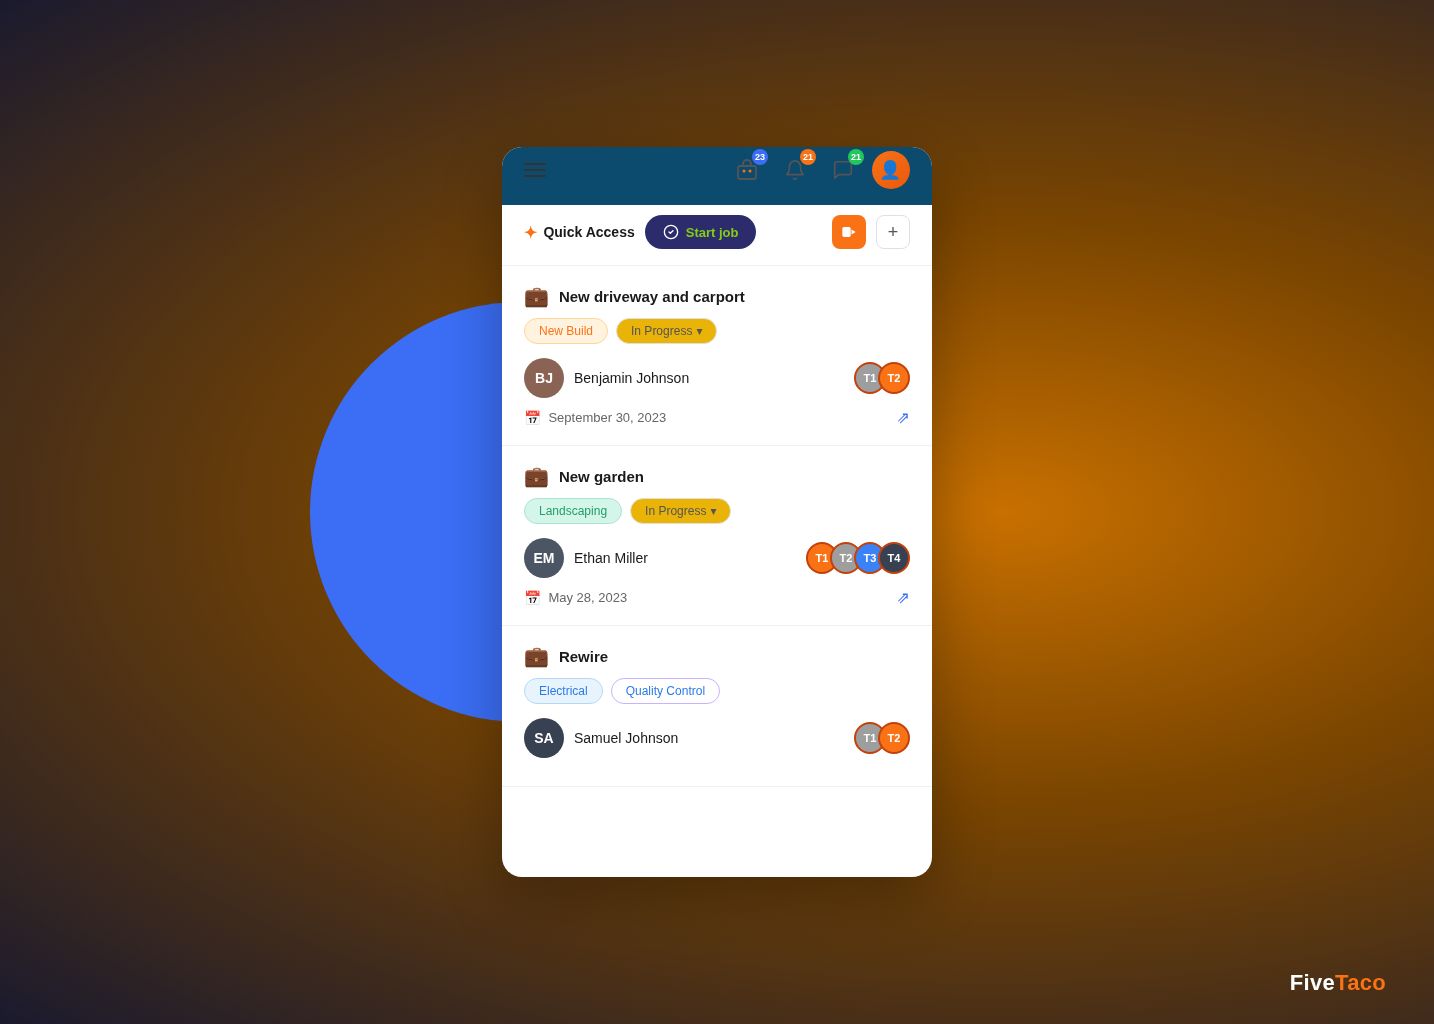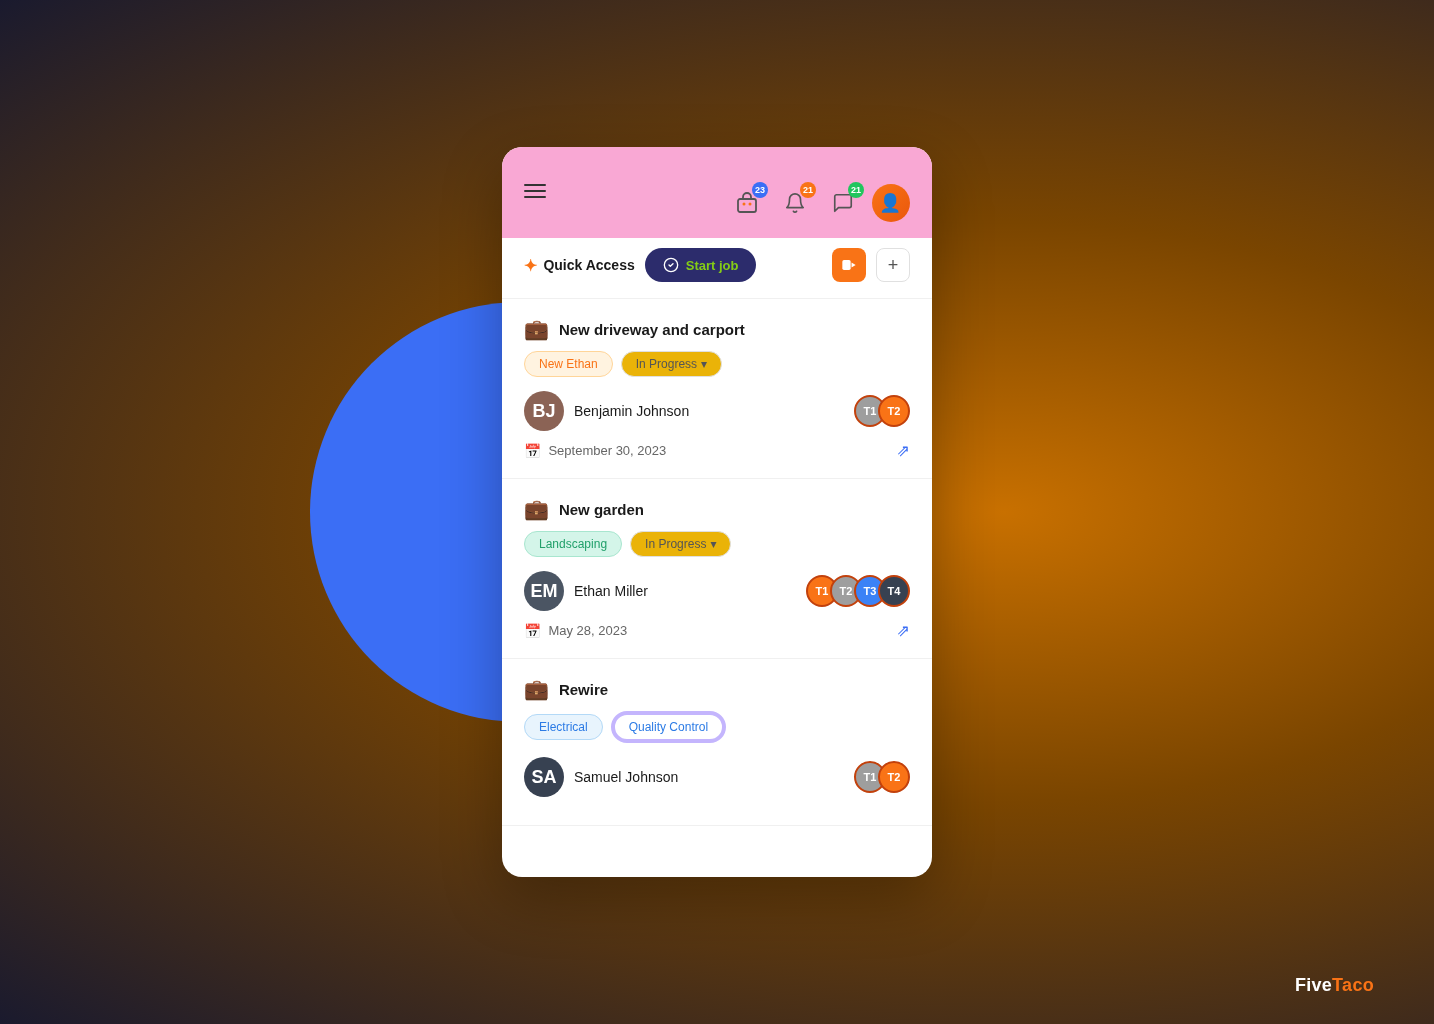--- a/index.html
+++ b/index.html
@@ -35,24 +35,24 @@
       background: #ffffff;
       border-radius: 20px;
       box-shadow: 0 20px 60px rgba(0,0,0,0.3);
       overflow: hidden;
       min-height: 730px;
     }
 
     
     .header {
       display: flex;
-      align-items: flex-start;
+      align-items: center;
       justify-content: space-between;
-      padding: 37px 22px 16px;
-      background: #f9a8d4;
+      padding: 4px 22px 16px;
+      background: #0c4a6e;
     }
 
     .hamburger-icon {
       display: flex;
       flex-direction: column;
       gap: 4px;
       cursor: pointer;
     }
     .hamburger-icon span {
       display: block;
@@ -238,21 +238,21 @@
 
     .tag-electrical {
       background: #e8f4fd;
       color: #2c7be5;
       border: 1px solid #b3d9f7;
     }
 
     .tag-qualitycontrol {
       background: #fff;
       color: #2c7be5;
-      border: 4px solid #c4b5fd;
+      border: 1px solid #c4b5fd;
     }
 
     .person-row {
       display: flex;
       align-items: center;
       justify-content: space-between;
       margin-bottom: 10px;
     }
 
     .person-info {
@@ -271,21 +271,21 @@
       align-items: center;
       justify-content: center;
     }
 
     .avatar-initials {
       width: 100%;
       height: 100%;
       display: flex;
       align-items: center;
       justify-content: center;
-      font-size: 18px;
+      font-size: 14px;
       font-weight: 600;
       color: #fff;
     }
 
     .person-name {
       font-size: 14px;
       font-weight: 500;
       color: #1a1a1a;
     }
 
@@ -329,23 +329,23 @@
     .external-link-icon {
       color: #3b6ef5;
       font-size: 16px;
       cursor: pointer;
     }
 
     
     .branding {
       position: absolute;
       bottom: 28px;
-      right: 60px;
+      right: 48px;
       color: #fff;
-      font-size: 18px;
+      font-size: 22px;
       font-weight: 700;
       z-index: 2;
       letter-spacing: 0.3px;
     }
 
     .branding span.taco { color: #f97316; }
 
     
     .av-brown { background: #8B6355; }
     .av-gray { background: #9E9E9E; }
@@ -424,21 +424,21 @@
   </div>
 
   <div class="job-list">
 
     <div class="job-item">
       <div class="job-title-row">
         <span class="briefcase-icon" style="color:#f97316;">💼</span>
         <span class="job-title">New driveway and carport</span>
       </div>
       <div class="tags-row">
-        <span class="tag tag-newbuild">New Ethan</span>
+        <span class="tag tag-newbuild">New Build</span>
         <span class="tag tag-inprogress">
           <span>In Progress</span>
           <span>▾</span>
         </span>
       </div>
       <div class="person-row">
         <div class="person-info">
           <div class="person-avatar av-brown">
             <div class="avatar-initials">BJ</div>
           </div>

